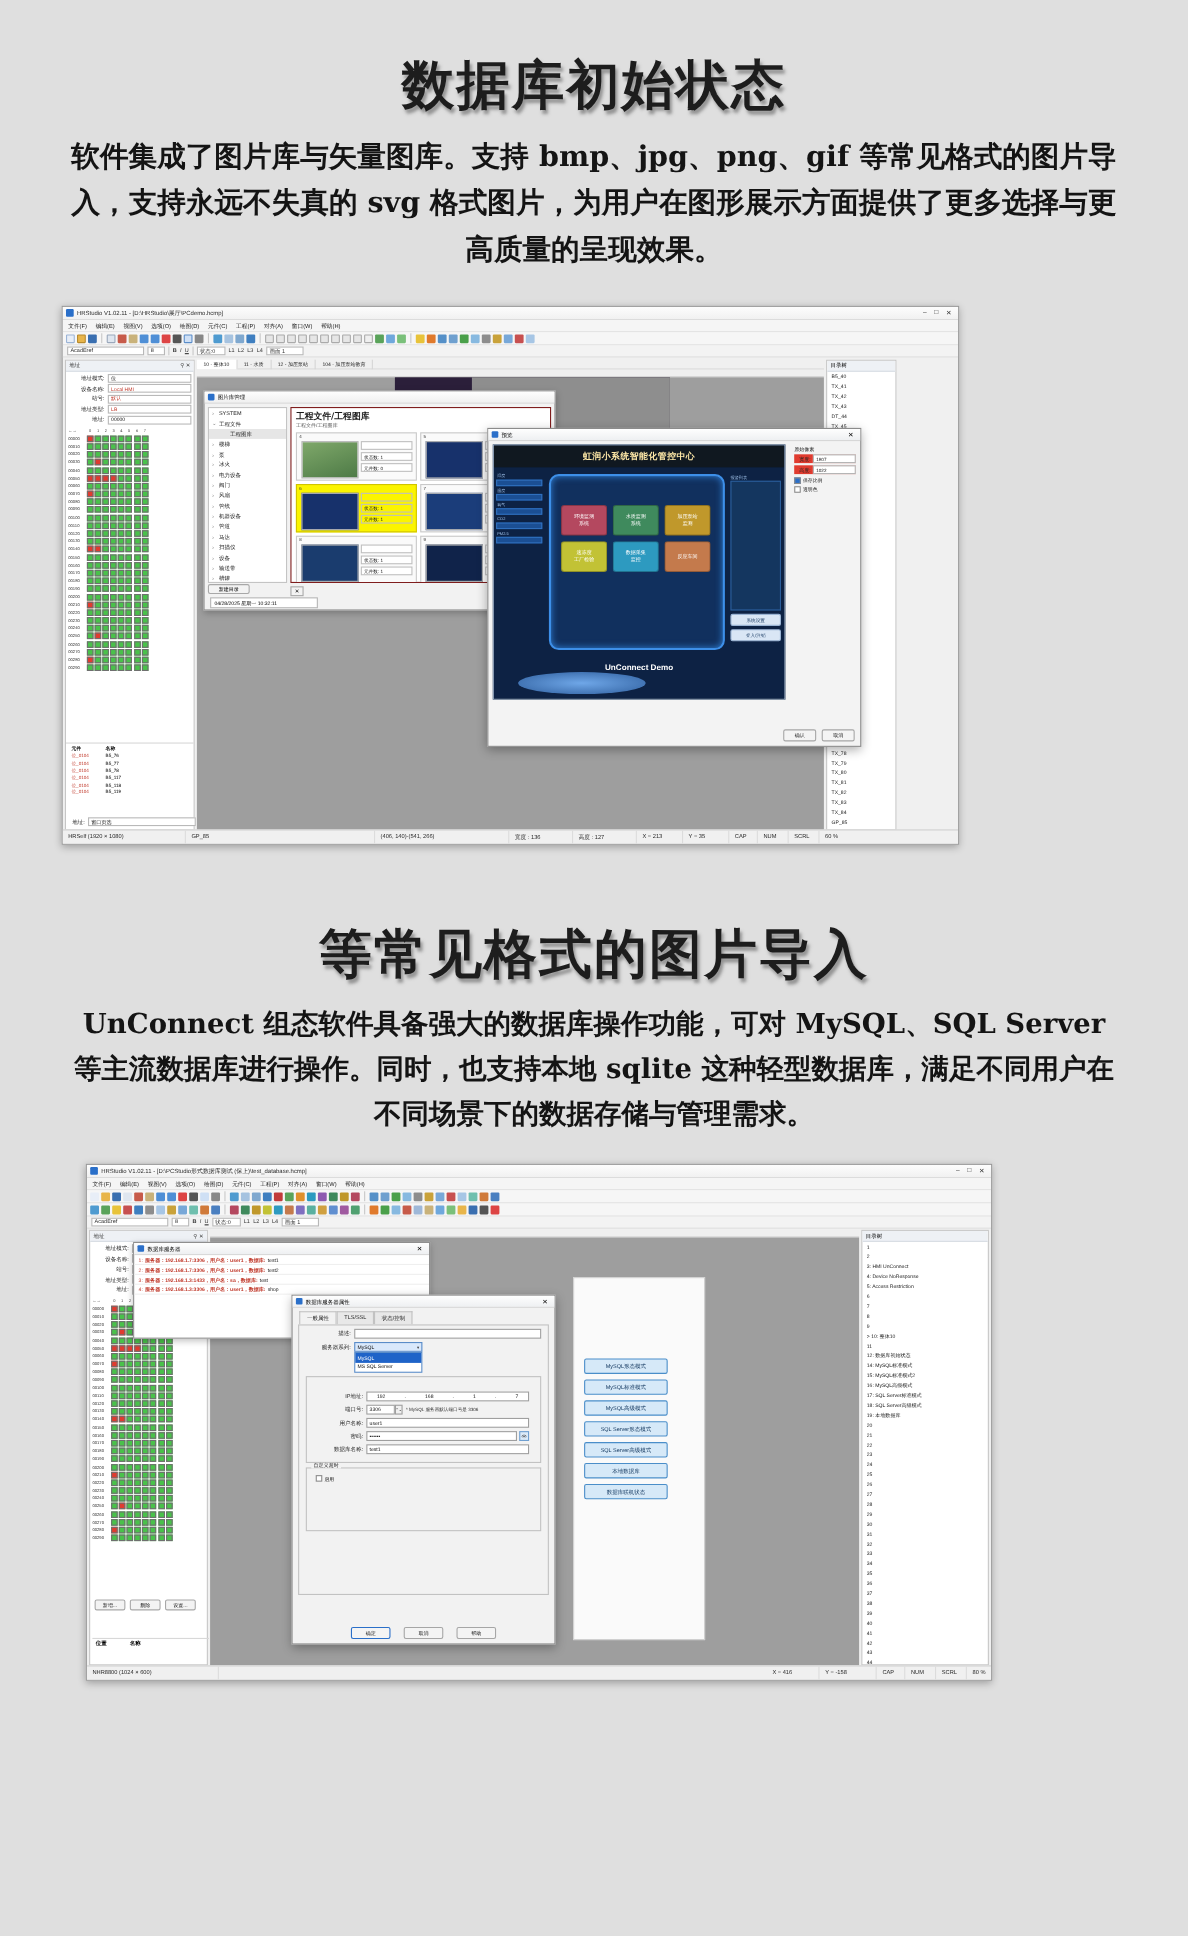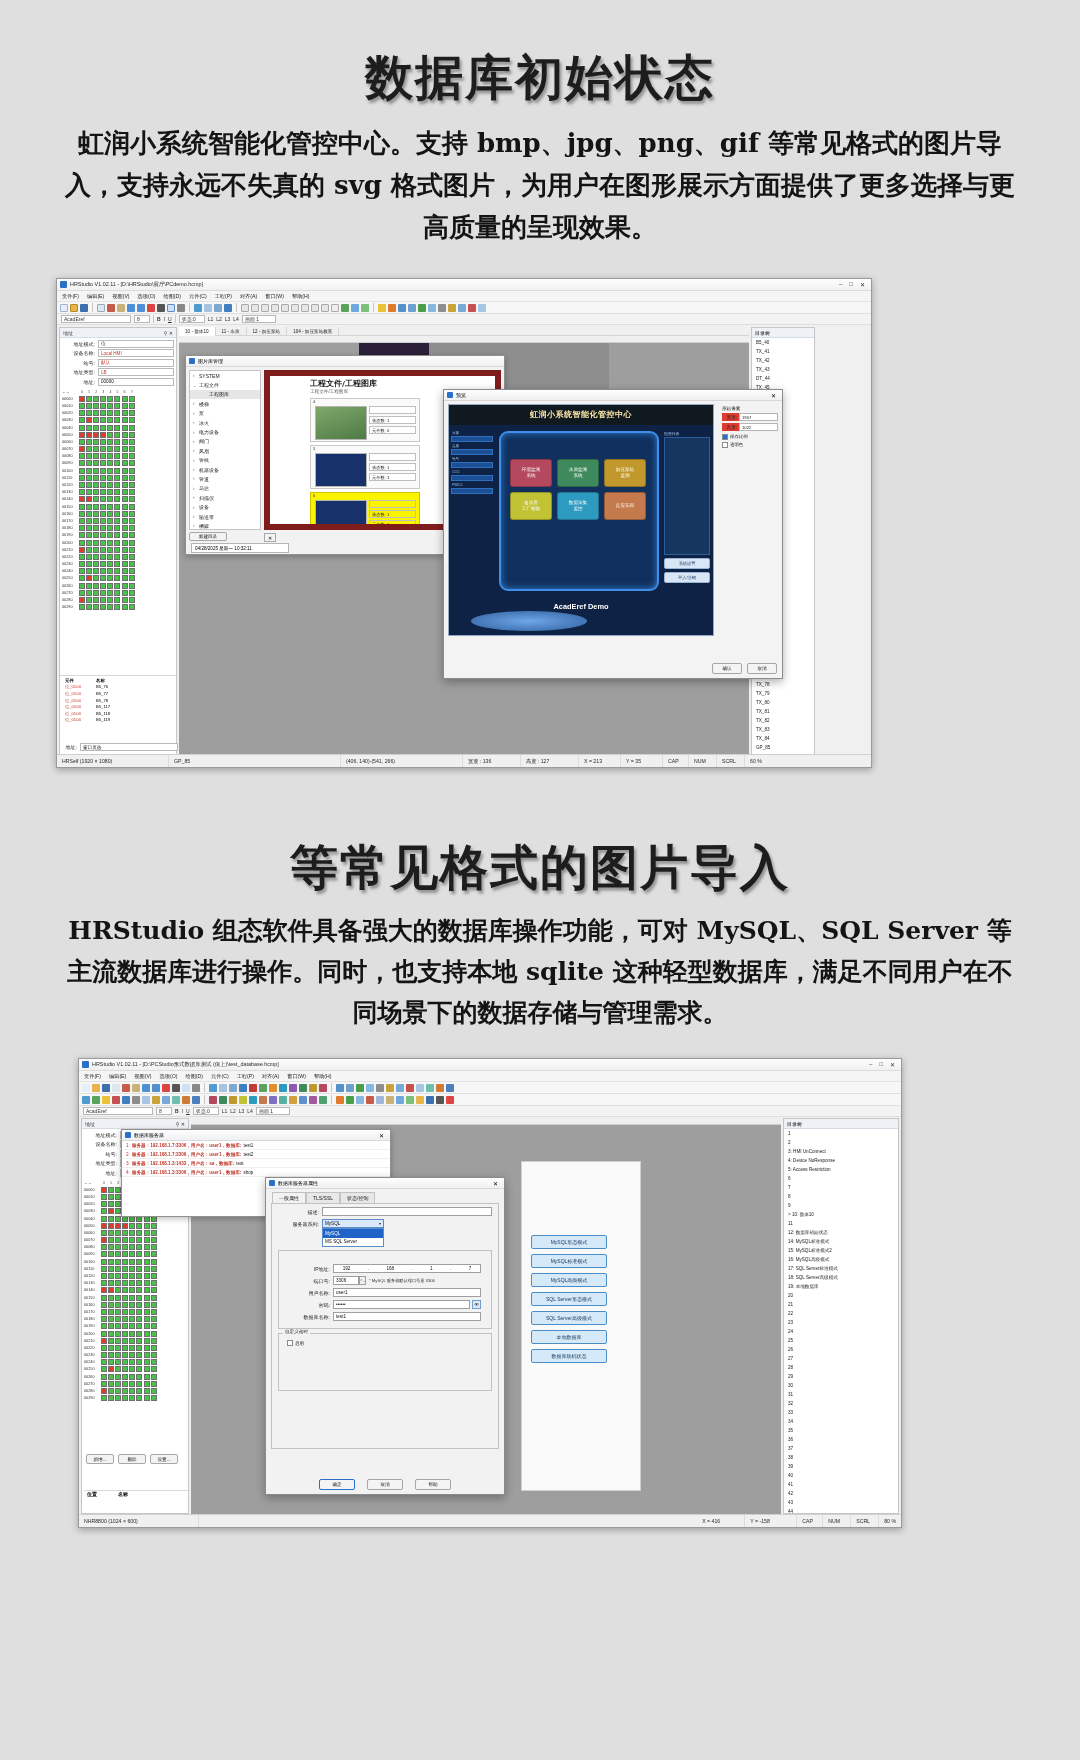--- a/index.html
+++ b/index.html
@@ -70,21 +70,21 @@
   .imglib .hdr{ height:11px; background:linear-gradient(#fefefe,#f0f0f0);
                 display:flex; align-items:center; padding:0 3px; font-size:5px;
                 border-bottom:1px solid #dadada;}
   .tree{ position:absolute; left:3px; top:14px; width:72px; bottom:24px;
          background:#fff; border:1px solid #c4c4c4; overflow:hidden; font-size:5px;}
   .tnode{ display:flex; align-items:center; height:9.4px; padding-left:3px; color:#1b1b1b;}
   .tnode .arw{ width:6px; color:#666; font-size:4.5px;}
   .tnode.sel{ background:#d6e4f5; }
   .tnode.ind{ padding-left:13px; background:#e6e6e6;}
   .libmain{ position:absolute; left:78px; top:14px; right:3px; bottom:24px;
-            background:#fff; border:6px solid #7f1d1d; overflow:hidden;padding-left:36px; }
+            background:#fff; border:1px solid #7f1d1d; overflow:hidden; }
   .libtitle{ font-size:8px; color:#1a1a1a; padding:2px 0 0 4px; font-weight:bold;
              font-family:"DejaVu Serif","Liberation Serif",serif;}
   .libsub{ font-size:4.6px; color:#555; padding:0 0 2px 4px;}
   .cards{ display:flex; flex-wrap:wrap; gap:3px; padding:2px 4px; }
   .card{ width:110px; height:44px; border:1px solid #c9c9c9; background:#fafafa;
          display:flex; position:relative; }
   .card.hl{ background:#fbf400; border:1px solid #d0c400;}
   .card .num{ position:absolute; left:2px; top:0px; font-size:4px; color:#333;}
   .card .thumb{ width:52px; height:34px; margin:7px 2px 0 4px; border:1px solid #b5b5b5;
                 background:#1a3c6e; }
@@ -209,21 +209,21 @@
             align-items:center;justify-content:center;}
   .smallbtns{ display:flex; gap:4px; margin:3px 4px;}
   .smallbtns .sb{ width:28px;height:10px;border:1px solid #a8a8a8;background:#f3f3f3;
                   font-size:4.6px;display:flex;align-items:center;justify-content:center;
                   border-radius:2px;color:#1b1b1b;}
 </style>
 </head>
 <body>
 
 <div id="title1" class="hero-title">数据库初始状态</div>
-<div id="para1">虹润小系统智能化管控中心。支持 bmp、jpg、png、gif 等常见格式的图片导入，支持永远不失真的 svg 格式图片，为用户在图形展示方面提供了更多选择与更高质量的呈现效果。</div>
+<div id="para1">软件集成了图片库与矢量图库。支持 bmp、jpg、png、gif 等常见格式的图片导入，支持永远不失真的 svg 格式图片，为用户在图形展示方面提供了更多选择与更高质量的呈现效果。</div>
 
 <div class="app" id="win1" style="left:56px; top:278px; width:816px; height:490px;">
 
   <div class="tbar">
     <span class="ico"></span>
     <span>HRStudio V1.02.11 - [D:\HRStudio\展厅\PCdemo.hcmp]</span>
     <span class="wbtns">
       <span>–</span>
       <span>□</span>
       <span>✕</span>
@@ -967,21 +967,21 @@
               </div>
               <div class="hbtn" style="background: rgb(45, 154, 192);">
                 <span>数据采集</span>
                 <span>监控</span>
               </div>
               <div class="hbtn" style="background: rgb(196, 122, 76);">
                 <span>反应车间</span>
               </div>
             </div>
         </div>
-        <div class="demo-text">AcadEref Demo</div>
+        <div class="demo-text">UnConnect Demo</div>
         <div class="ellipse"></div>
         <div class="alarm">
           <div class="t">报警列表</div>
           <div class="box"></div>
           <div class="ab">系统设置</div>
           <div class="ab">登入/注销</div>
         </div>
       </div>
     </div>
 
@@ -1020,21 +1020,21 @@
     <span class="cell" style="width:42px">X = 213</span>
     <span class="cell" style="width:42px">Y = 35</span>
     <span class="cell" style="width:26px">CAP</span>
     <span class="cell" style="width:28px">NUM</span>
     <span class="cell" style="width:28px">SCRL</span>
     <span class="cell" style="border:none">60 %</span>
   </div>
 </div>
 
 <div id="title2" class="hero-title">等常见格式的图片导入</div>
-<div id="para2">HRStudio 组态软件具备强大的数据库操作功能，可对 MySQL、SQL Server 等主流数据库进行操作。同时，也支持本地 sqlite 这种轻型数据库，满足不同用户在不同场景下的数据存储与管理需求。</div>
+<div id="para2">UnConnect 组态软件具备强大的数据库操作功能，可对 MySQL、SQL Server 等主流数据库进行操作。同时，也支持本地 sqlite 这种轻型数据库，满足不同用户在不同场景下的数据存储与管理需求。</div>
 
 <div class="app" id="win2" style="left:78px; top:1058px; width:824px; height:470px;">
 
   <div class="tbar">
     <span class="ico"></span>
     <span>HRStudio V1.02.11 - [D:\PCStudio形式数据库测试 (保上)\test_database.hcmp]</span>
     <span class="wbtns">
       <span>–</span>
       <span>□</span>
       <span>✕</span>

